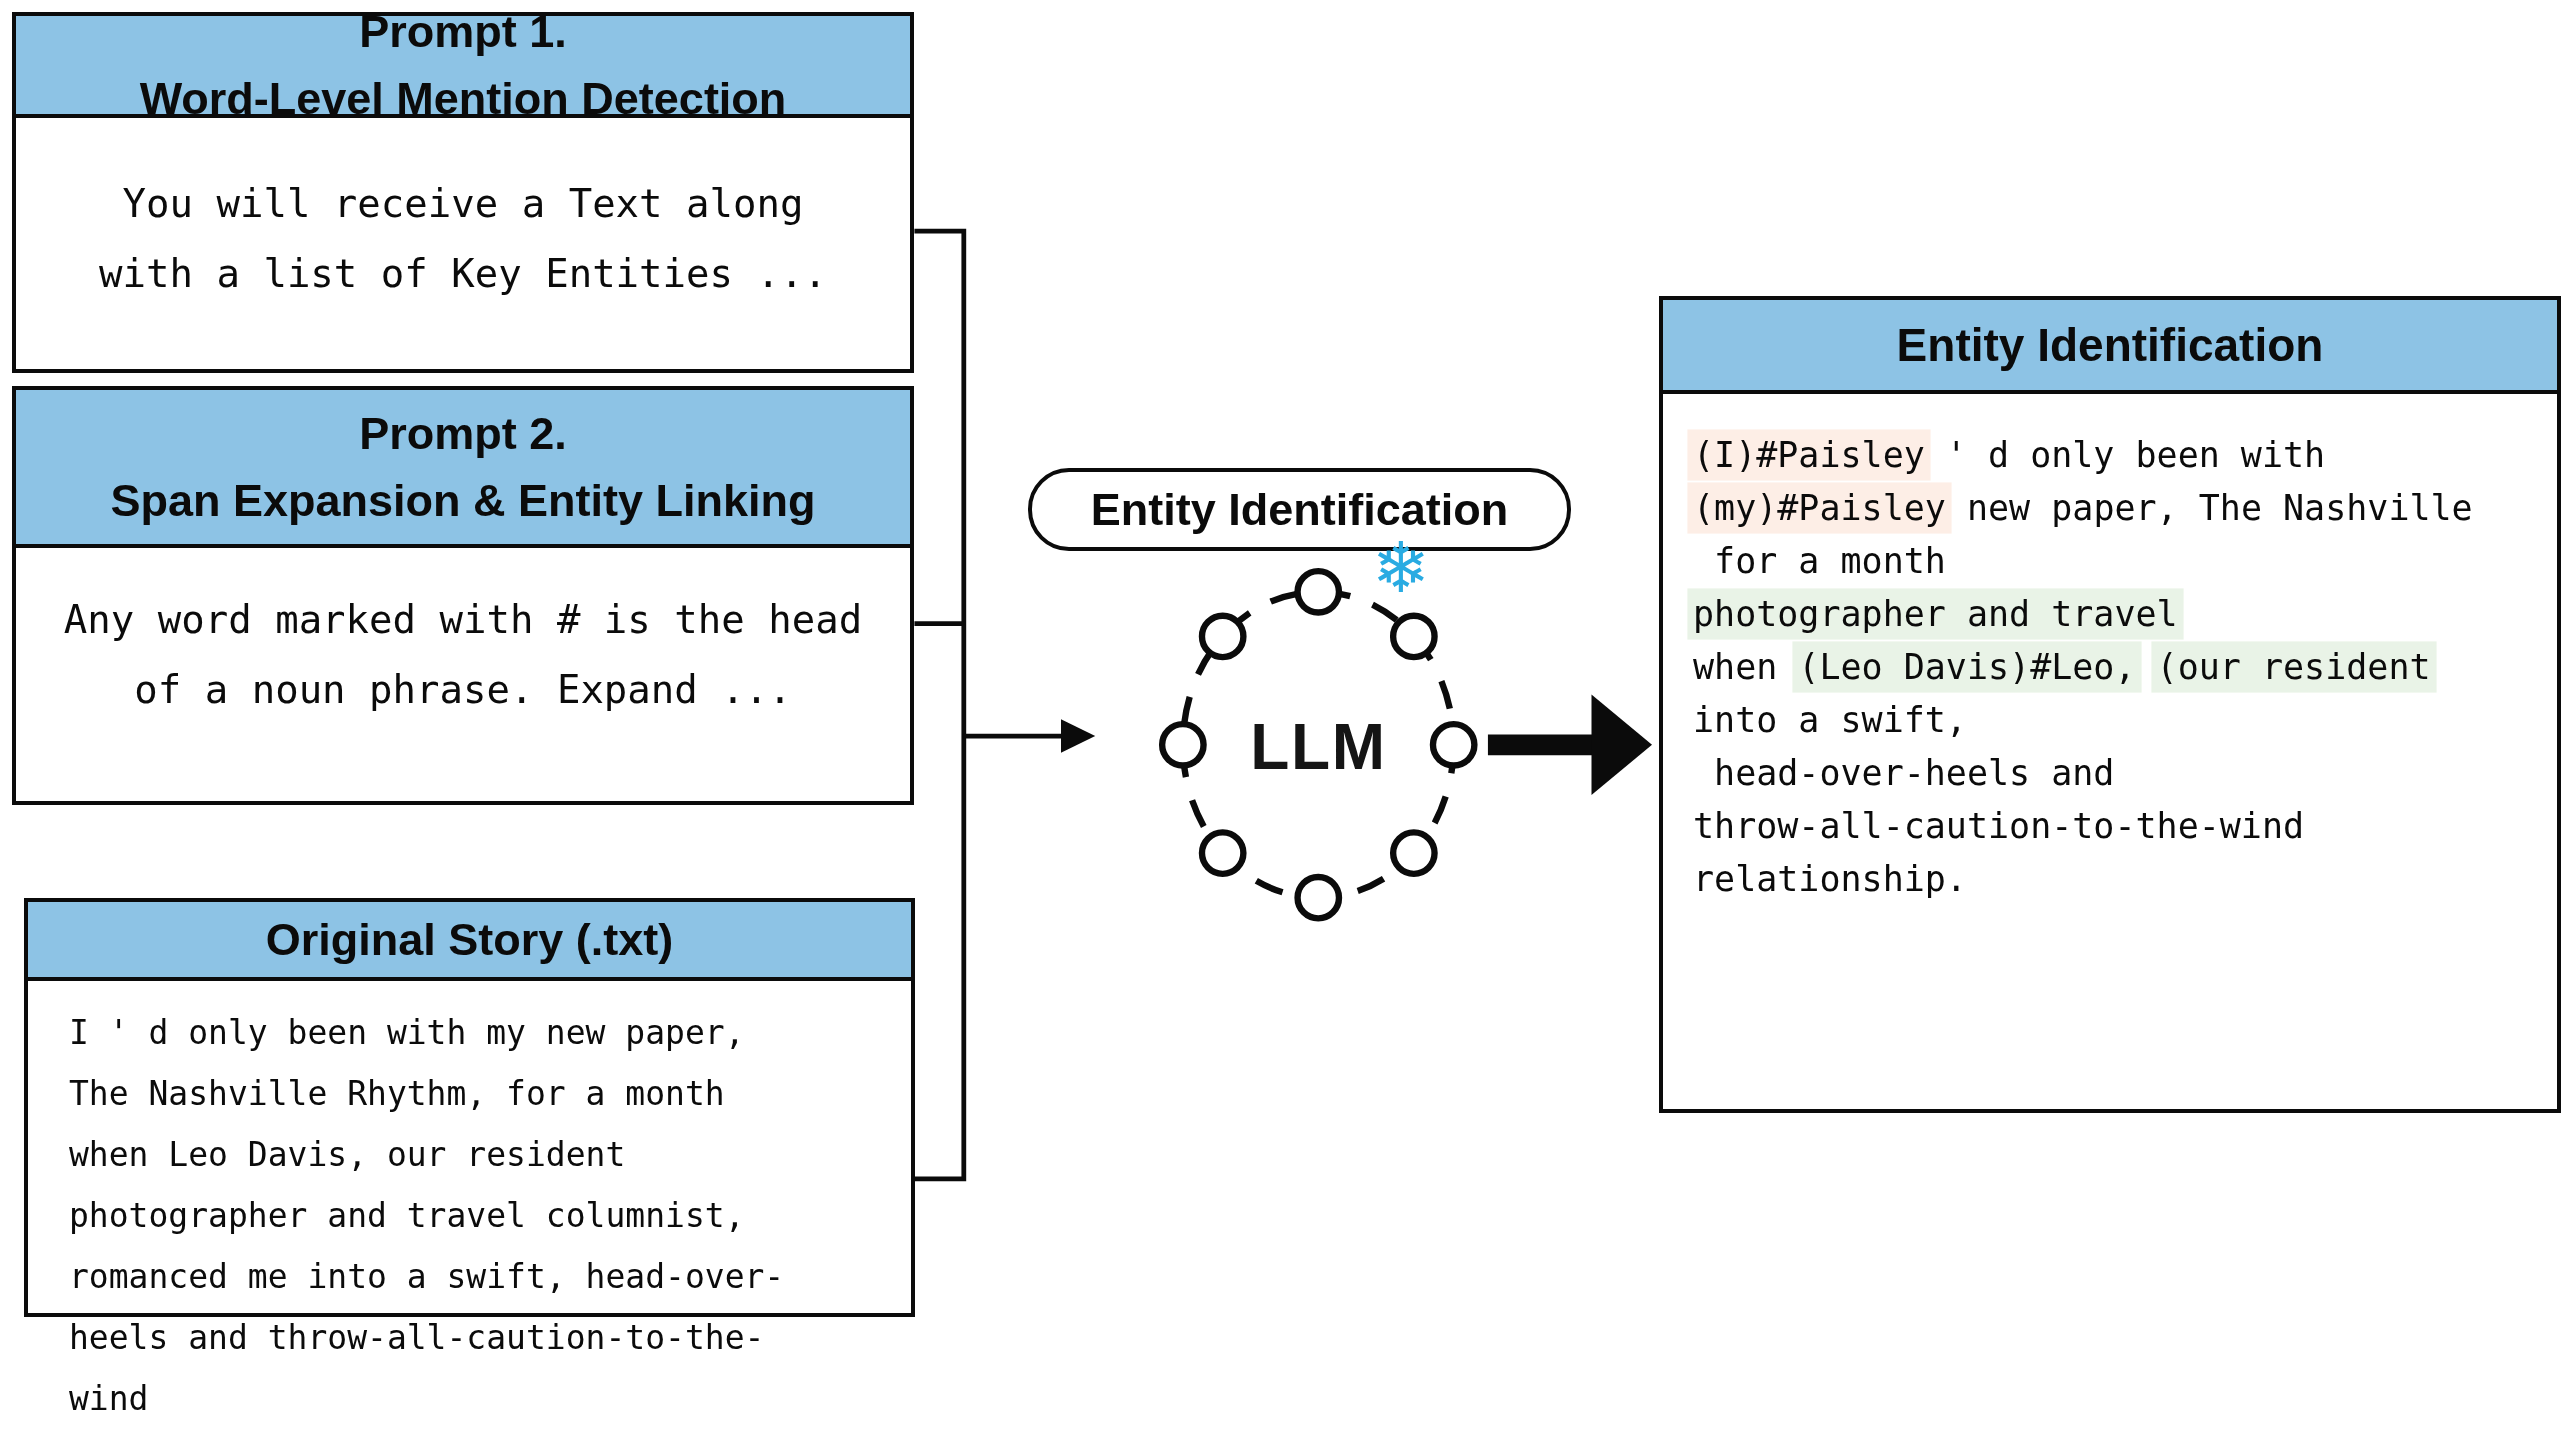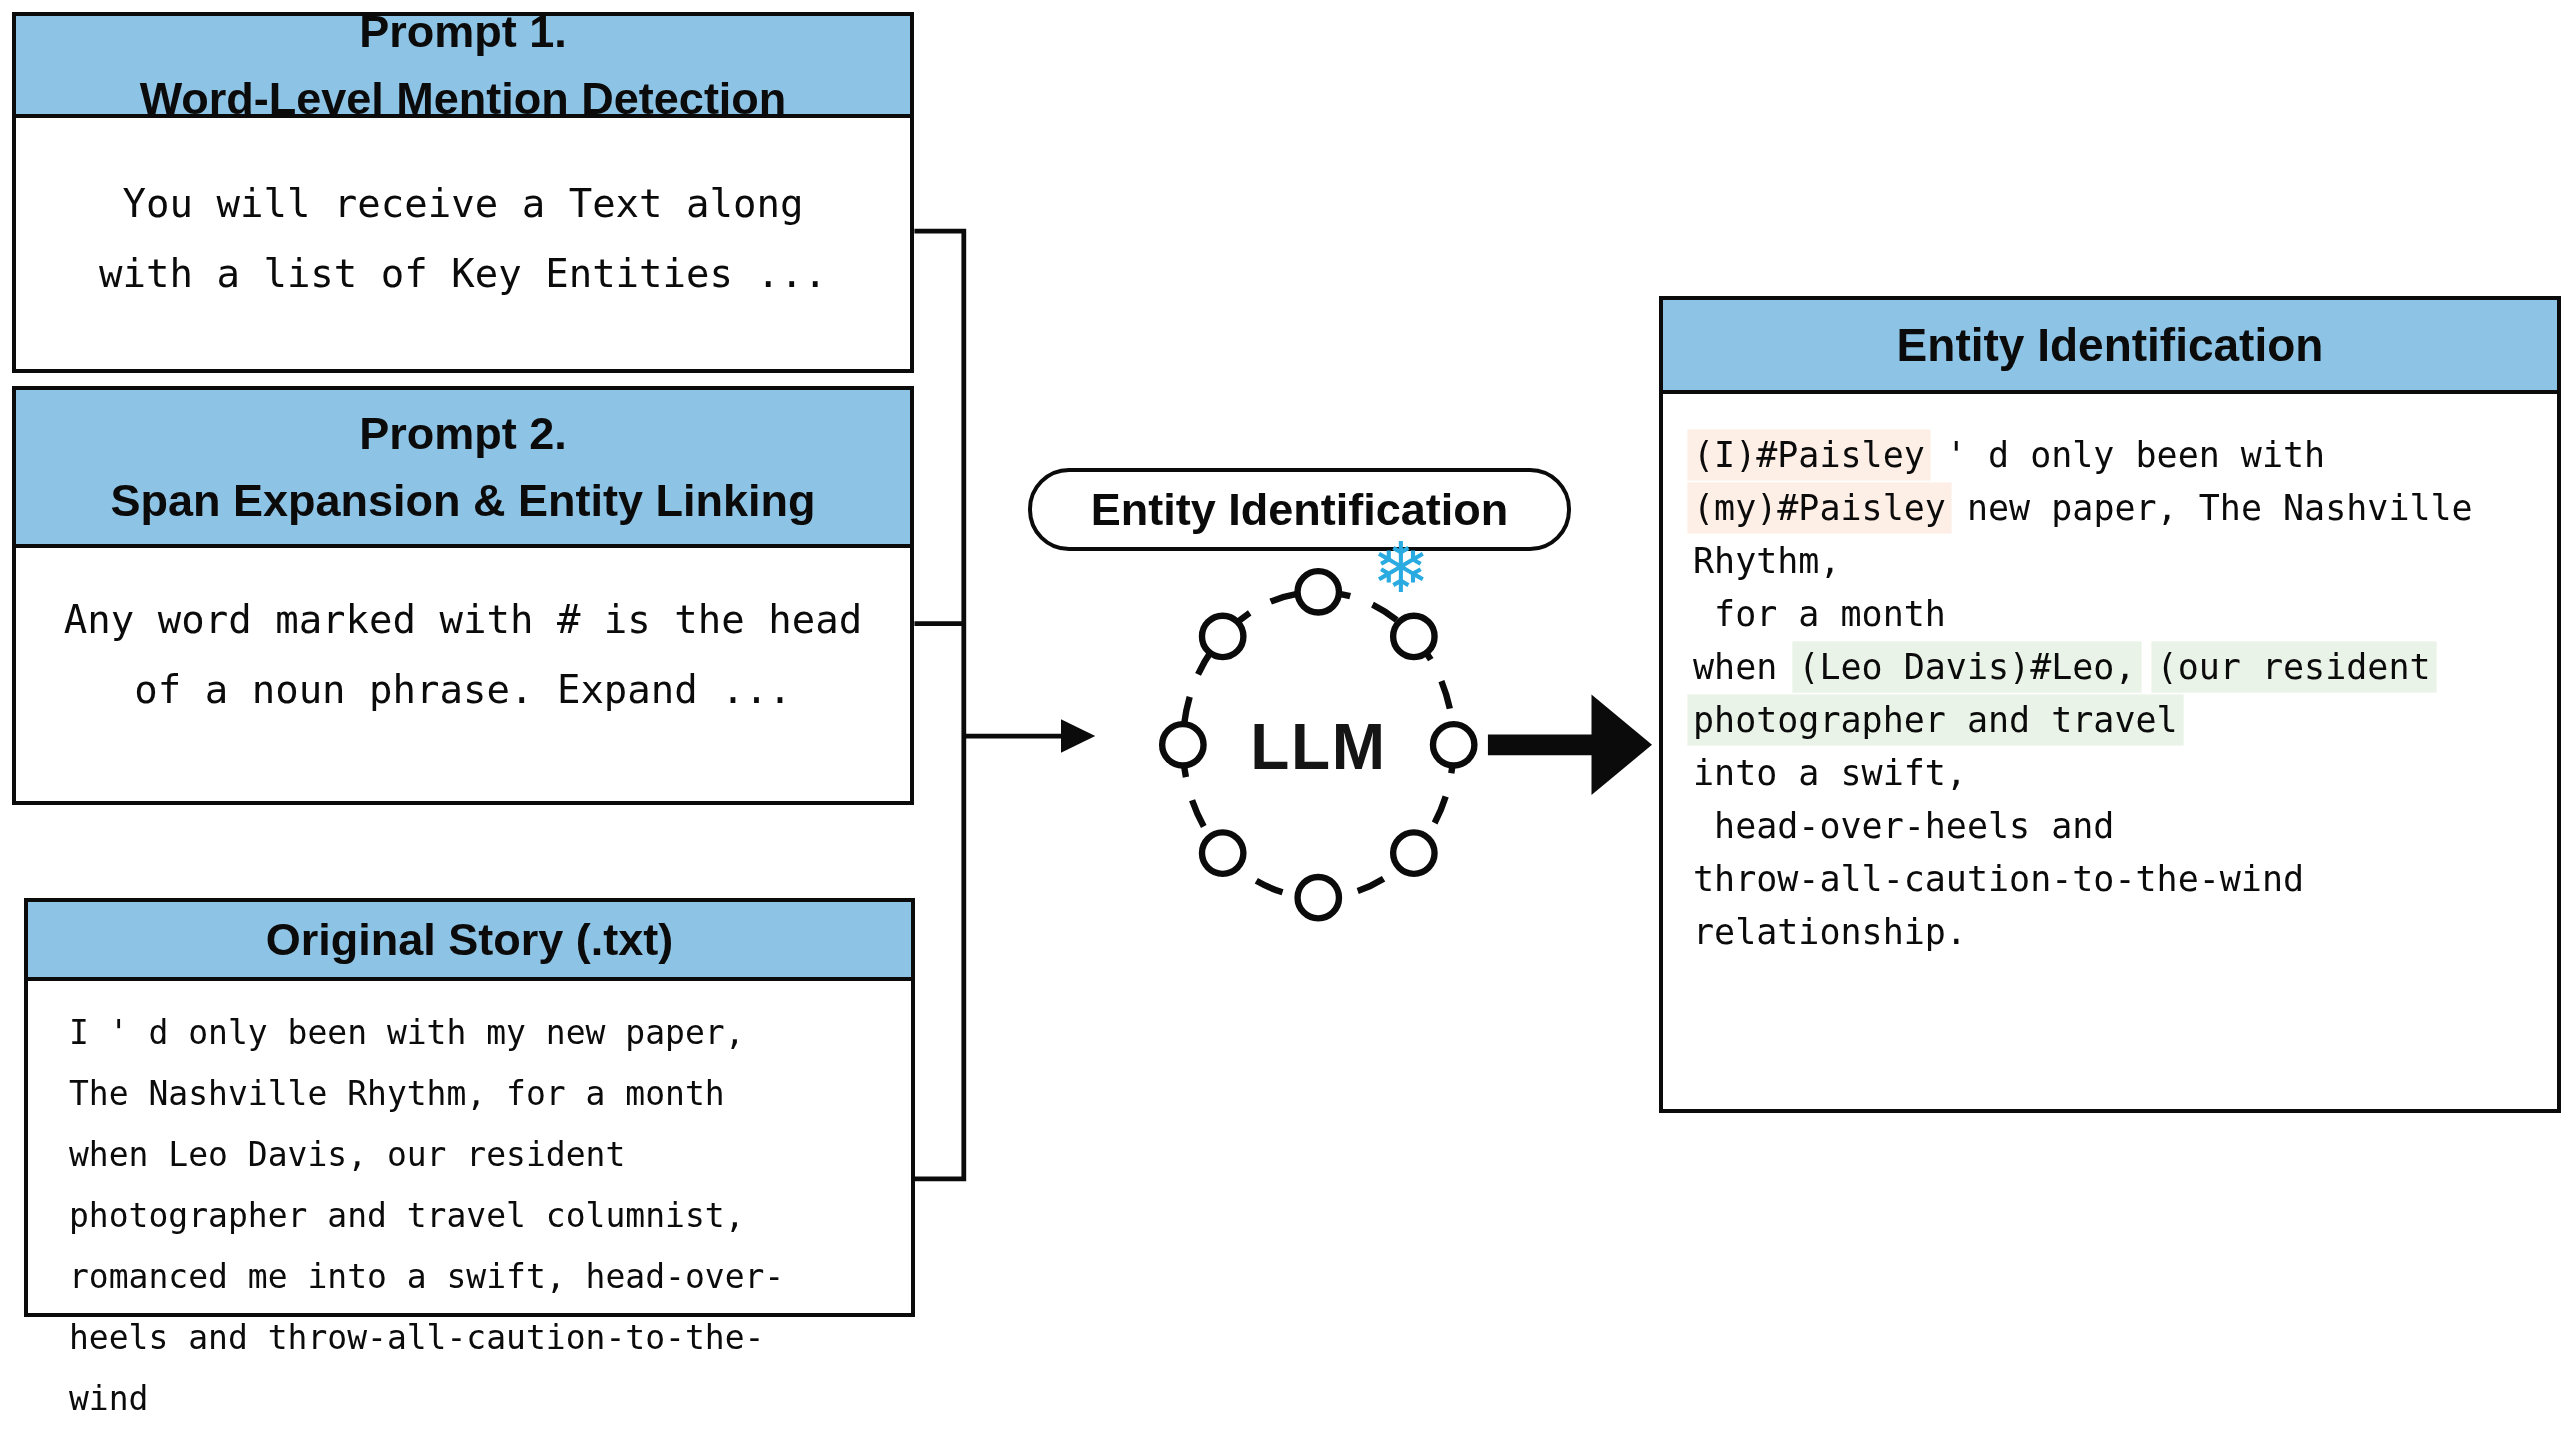--- a/index.html
+++ b/index.html
@@ -132,24 +132,23 @@
   <div class="llm-label">LLM</div>
   <div class="snowflake">❄</div>
 
   <div class="box" id="outbox">
     <div class="box-header">
       <div class="title-line">Entity Identification</div>
     </div>
     <div class="box-body" id="out-body">
         <div class="line"><span class="hl-p">(I)#Paisley</span><span> ' d only been with</span></div>
         <div class="line"><span class="hl-p">(my)#Paisley</span><span> new paper, The Nashville</span></div>
-        <div class="line"><span>Rhythm,</span></div>
         <div class="line"><span> for a month</span></div>
+        <div class="line"><span class="hl-g">photographer and travel</span></div>
         <div class="line"><span>when </span><span class="hl-g">(Leo Davis)#Leo,</span><span> </span><span class="hl-g">(our resident</span></div>
-        <div class="line"><span class="hl-g">photographer and travel</span></div>
         <div class="line"><span>into a swift,</span></div>
         <div class="line"><span> head-over-heels and</span></div>
         <div class="line"><span>throw-all-caution-to-the-wind</span></div>
         <div class="line"><span>relationship.</span></div>
       </div>
   </div>
 
   <svg class="overlay" width="2576" height="1437" viewBox="0 0 3234 1804">
 
     <g stroke="#0b0b0b" stroke-width="6" fill="none">

